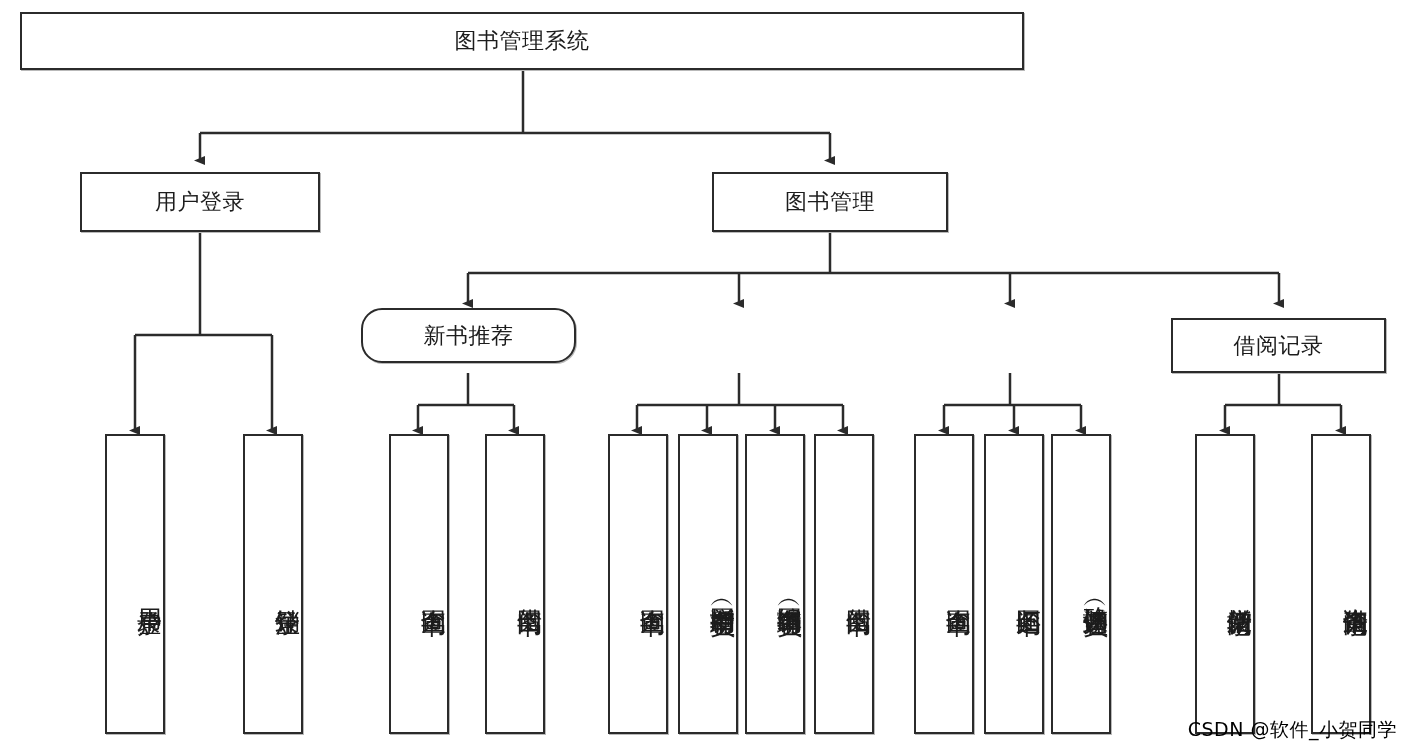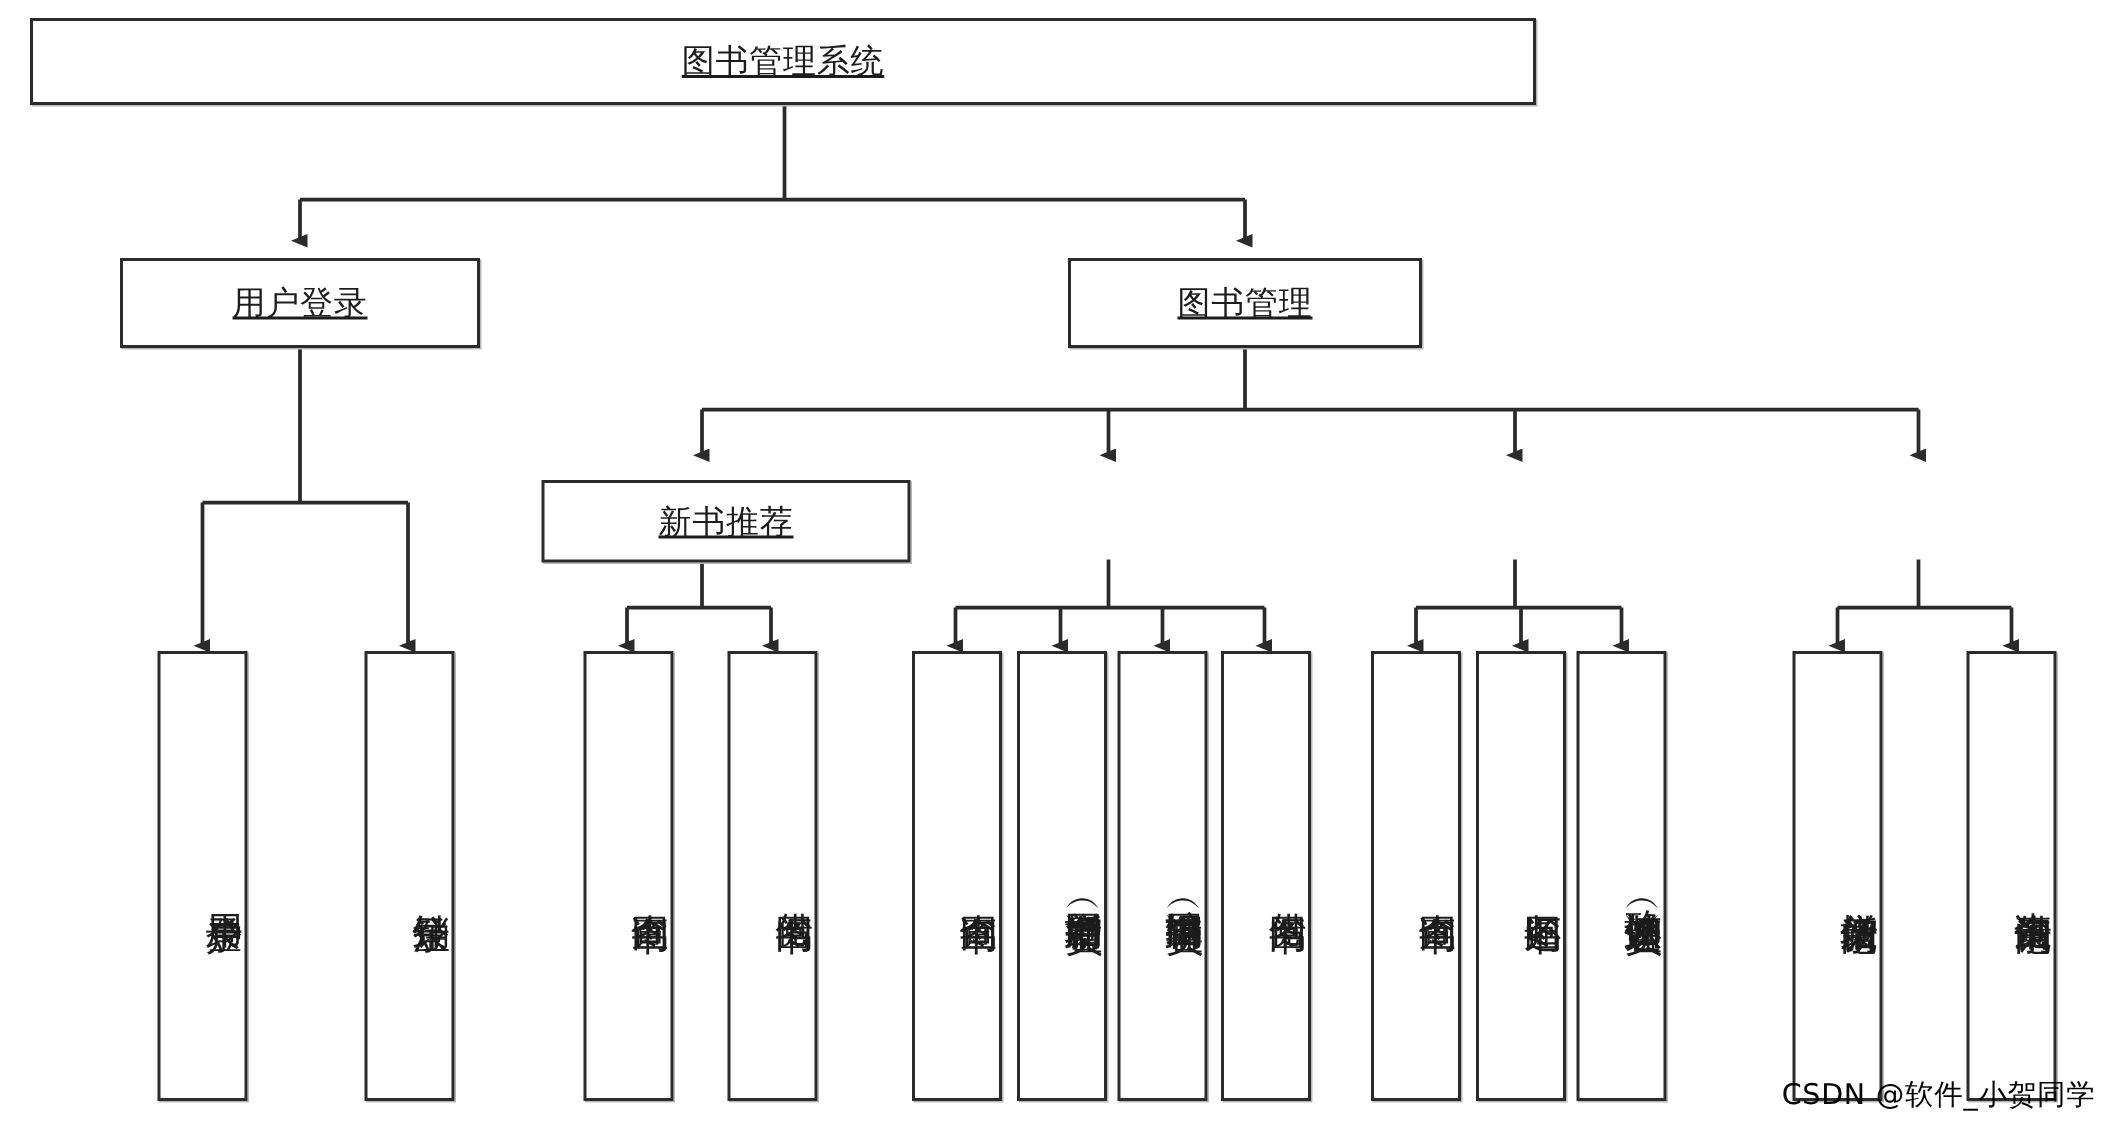--- a/index.html
+++ b/index.html
@@ -32,21 +32,20 @@
     border: 2px solid #2b2b2b;
     box-shadow: 1px 1px 0 0 #b9b9b9;
     display: flex;
     align-items: center;
     justify-content: center;
     color: #1c1c1c;
   }
   .node.horiz {
     font-size: 22px;
     letter-spacing: 0.5px;
-    text-decoration: underline;
   }
   .node.vert {
     writing-mode: vertical-rl;
     text-orientation: upright;
     font-size: 25px;
     line-height: 1.12;
     align-items: flex-start;
     justify-content: center;
     padding-top: 14px;
     letter-spacing: 1px;
@@ -127,26 +126,29 @@
   </div>
 
   <div class="node horiz" style="left:80px; top:172px; width:240px; height:60px;">
     <span>用户登录</span>
   </div>
 
   <div class="node horiz" style="left:712px; top:172px; width:236px; height:60px;text-align:center;">
     <span>图书管理</span>
   </div>
 
-  <div class="node horiz" style="left:361px; top:320px; width:246px; height:55px;">
+  <div class="node horiz" style="left:361px; top:308px; width:215px; height:55px;border-radius:21px;">
     <span>新书推荐</span>
   </div>
 
 
 
+  <div class="node horiz" style="left:1171px; top:318px; width:215px; height:55px;">
+    <span>借阅记录</span>
+  </div>
 
   <div class="node vert" style="left:105px; top:434px; width:60px; height:300px;">
     <span class="vtext">用户登录</span>
   </div>
 
   <div class="node vert" style="left:243px; top:434px; width:60px; height:300px;">
     <span class="vtext">注销登录</span>
   </div>
 
   <div class="node vert" style="left:389px; top:434px; width:60px; height:300px;">

